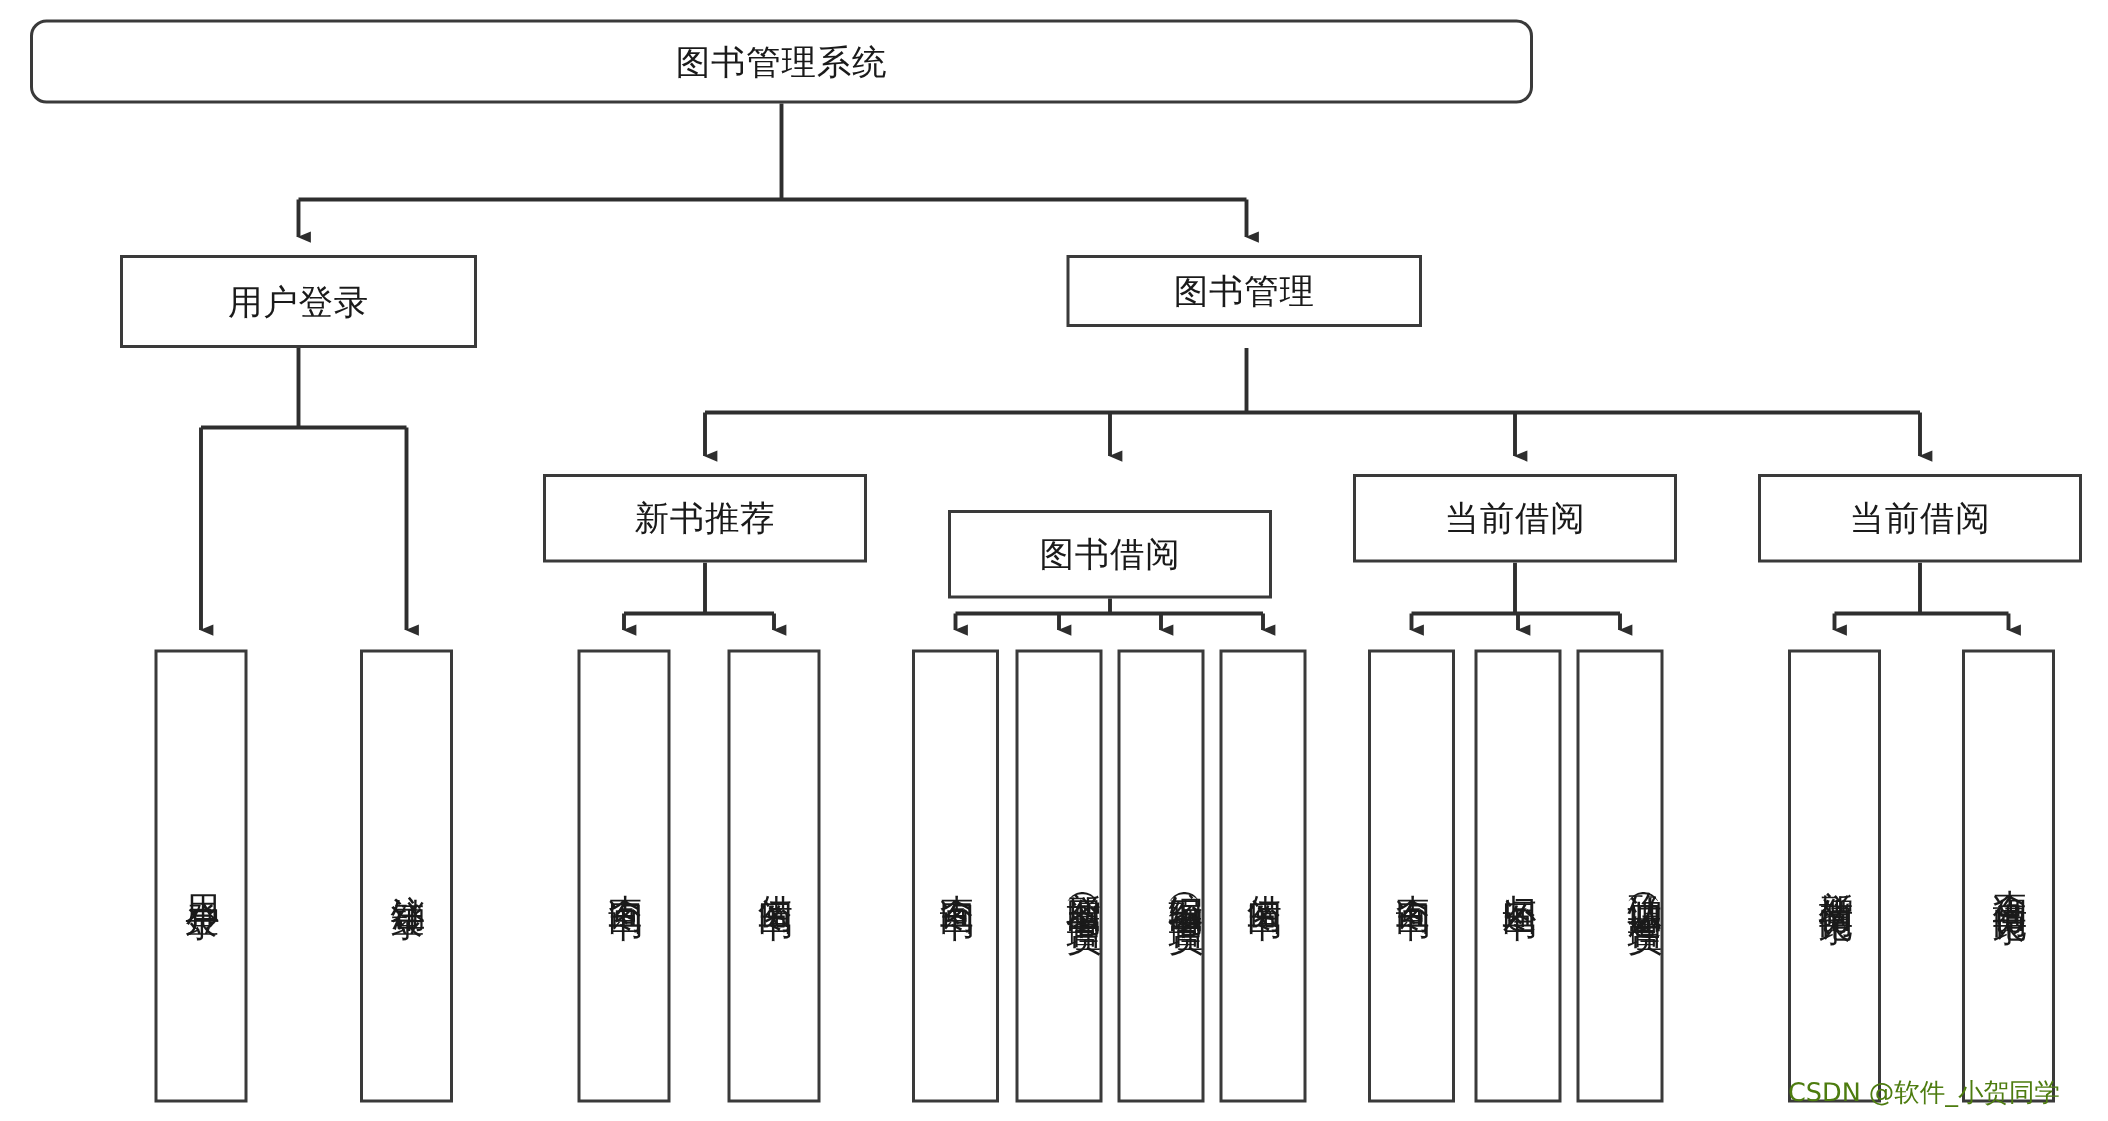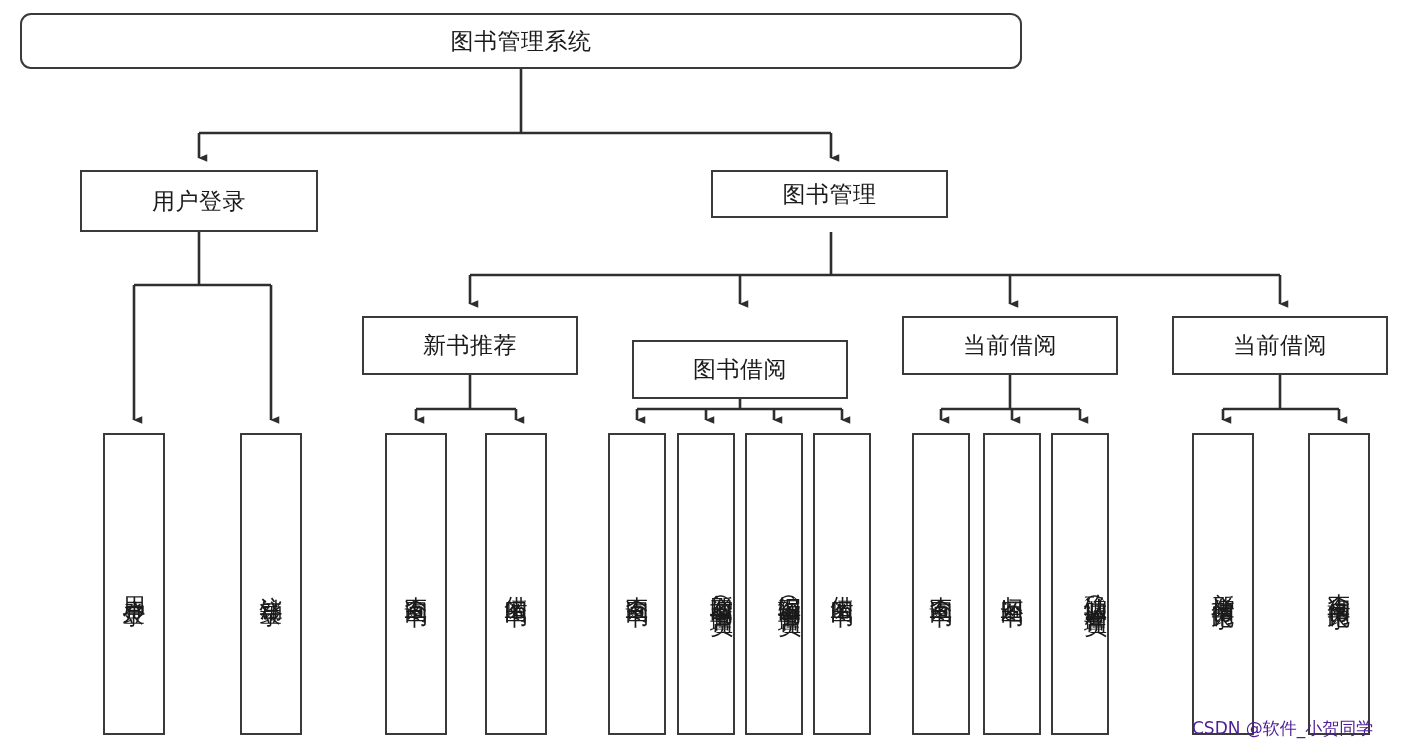--- a/index.html
+++ b/index.html
@@ -47,21 +47,21 @@
     padding-top: 10px;
     white-space: nowrap;
   }
   .node-v.center-start {
     align-items: center;
     padding-top: 0;
   }
   .watermark {
     position: absolute;
     font-size: 17px;
-    color: #4c1d95;
+    color: #4d7c0f;
     white-space: nowrap;
     font-family: "DejaVu Sans", "Liberation Sans", sans-serif;
   }
 </style>
 </head>
 <body>
 
 <div id="canvas">
 
   <svg class="wires" viewBox="0 0 1405 747" xmlns="http://www.w3.org/2000/svg">

